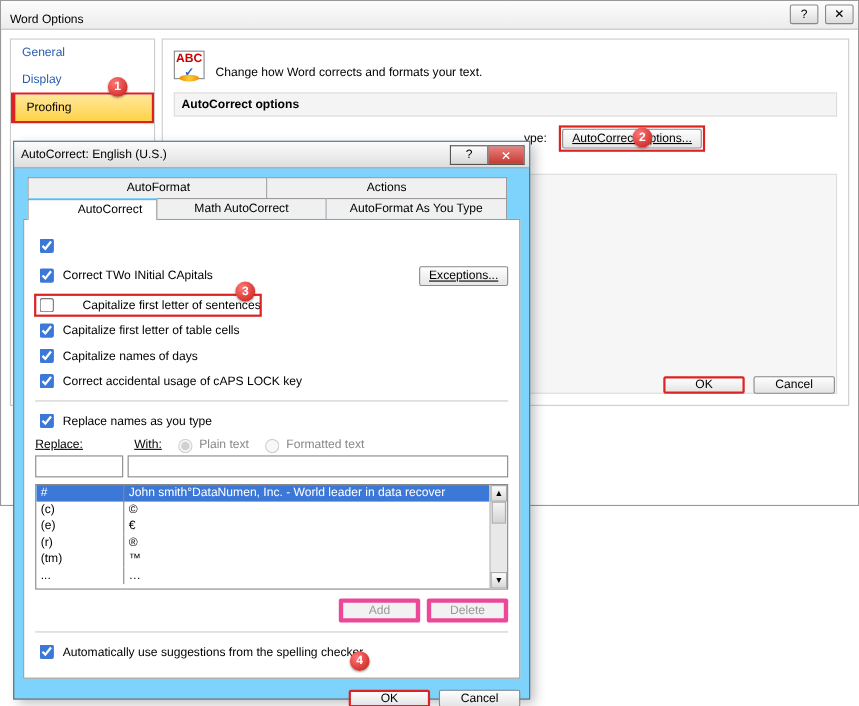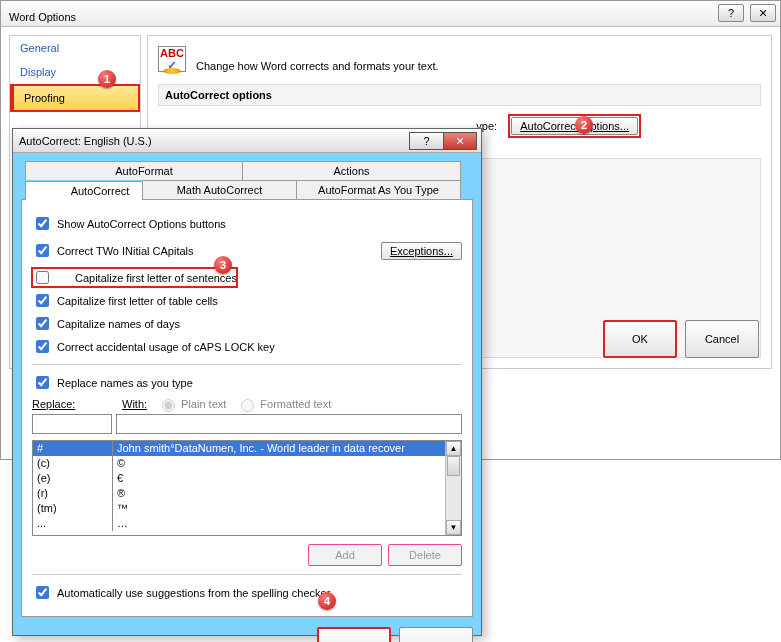--- a/index.html
+++ b/index.html
@@ -17,21 +17,21 @@
   .wo-main { flex: 1; border: 1px solid #ccc; padding: 10px; position: relative; background: #fff; }
   .wo-head { display: flex; align-items: flex-end; gap: 10px; margin-bottom: 12px; }
   .abc-ico { width: 28px; height: 26px; border: 1px solid #888; display: flex; flex-direction: column; align-items: center; justify-content: center; font-size: 8px; font-weight: bold; color: #c00; position: relative; }
   .abc-ico::after { content:""; position:absolute; bottom:-3px; left:4px; width:18px; height:6px; background: radial-gradient(circle,#ffcf3a,#e88a00); border-radius:50%; }
   .section-head { background: #f4f4f4; padding: 4px 6px; font-weight: bold; border: 1px solid #ddd; margin-bottom: 8px; }
   .wo-opt-row { margin: 6px 0 10px 0; }
   .wo-opt-btn { border: 1px solid #888; background: linear-gradient(#fefefe,#e6e6e6); padding: 2px 8px; cursor: pointer; border-radius: 2px; display:inline-block; }
   .redbox { border: 2px solid #d22; padding: 1px; }
   .wo-section { background: #f6f6f6; border: 1px solid #ddd; padding: 6px; margin-top: 20px; height: 200px; }
   .wo-footer { position: absolute; right: 12px; bottom: 10px; display: flex; gap: 8px; }
-  .dlg-btn { width: 74px; height: 38px; border: 1px solid #888; background: linear-gradient(#fefefe,#e4e4e4); border-radius:2px; cursor:pointer; display:flex; align-items:center; justify-content:center; }
+  .dlg-btn { width: 74px; height: 16px; border: 1px solid #888; background: linear-gradient(#fefefe,#e4e4e4); border-radius:2px; cursor:pointer; display:flex; align-items:center; justify-content:center; }
   .dlg-btn.ok { border: 2px solid #d22; }
 
   
   .ac-dialog { position: absolute; left: 12px; top: 128px; width: 470px; height: 508px; background: #7dd3fc; border: 1px solid #666; box-shadow: 4px 4px 10px rgba(0,0,0,.25); }
   .ac-title { height: 24px; background: linear-gradient(#fcfcfc,#dedede); border-bottom: 1px solid #aaa; display: flex; align-items: center; padding: 0 6px; position: relative; }
   .ac-tbtns { position: absolute; right: 4px; top: 3px; display: flex; gap: 0; }
   .ac-tbtn { width: 34px; height: 18px; border: 1px solid #555; display:flex; align-items:center; justify-content:center; cursor:pointer; }
   .ac-help { background: linear-gradient(#fcfcfc,#d8d8d8); border-right:none; }
   .ac-close { background: linear-gradient(#e98282,#c43b2f); color:#fff; }
   .ac-body { padding: 8px; }
@@ -57,21 +57,21 @@
   .radio input { accent-color:#888; }
   .ac-table { border:1px solid #888; height:96px; overflow:hidden; position:relative; }
   .ac-scrl { width:16px; background:#e8e8e8; border-left:1px solid #bbb; display:flex; flex-direction:column; justify-content:space-between; }
   .ac-sbtn { height:15px; background:linear-gradient(#fdfdfd,#d8d8d8); border:1px solid #aaa; font-size:8px; text-align:center; line-height:13px; cursor:pointer; }
   .ac-sthumb { height:20px; background:linear-gradient(#f4f4f4,#d4d4d4); border:1px solid #aaa; margin:0 1px; }
   .ac-row { display:flex; height:15px; line-height:15px; }
   .ac-row .c1 { width:80px; padding-left:4px; }
   .ac-row .c2 { flex:1; padding-left:4px; }
   .ac-row.first { background:#3b78d8; color:#fff; }
   .ac-btns { display:flex; gap:6px; justify-content:flex-end; margin-top:8px; }
-  .ac-btn-dis { width:74px; height:22px; border:1px solid #ec4899; background:#f2f2f2; color:#999; border-radius:2px; display:flex; align-items:center; justify-content:center; }
+  .ac-btn-dis { width:74px; height:22px; border:4px solid #ec4899; background:#f2f2f2; color:#999; border-radius:2px; display:flex; align-items:center; justify-content:center; }
   .ac-footer { display:flex; gap:8px; justify-content:flex-end; margin-top:10px; }
 
   .annot { position:absolute; width:18px; height:18px; border-radius:50%; background: radial-gradient(circle at 35% 30%, #f77, #c31912); color:#fff; font-size:11px; font-weight:bold; display:flex; align-items:center; justify-content:center; box-shadow:0 1px 2px rgba(0,0,0,.4); }
   .mark-red { outline:2px solid #d22; outline-offset:-1px; }
 </style>
 </head>
 <body>
 
 <div class="wo-dialog">
   <div class="wo-title">
@@ -133,21 +133,20 @@
       <div class="ac-tab t2">Actions</div>
     </div>
     <div class="ac-tabrow ac-tabrow2">
       <div class="ac-tab t3 active">AutoCorrect</div>
       <div class="ac-tab t4">Math AutoCorrect</div>
       <div class="ac-tab t5">AutoFormat As You Type</div>
     </div>
     <div class="ac-panel">
       <label class="chk">
         <input type="checkbox" checked="" style="">
-        <span>Show AutoCorrect Options buttons</span>
       </label>
       <div style="display:flex; align-items:center; justify-content:space-between;">
         <label class="chk">
           <input type="checkbox" checked="" style="">
           <span>Correct TWo INitial CApitals</span>
         </label>
         <span class="wo-opt-btn"><u>Exceptions...</u></span>
       </div>
       <label class="chk mark-red" style="width:205px;justify-content:space-between;">
         <input type="checkbox" style="">

